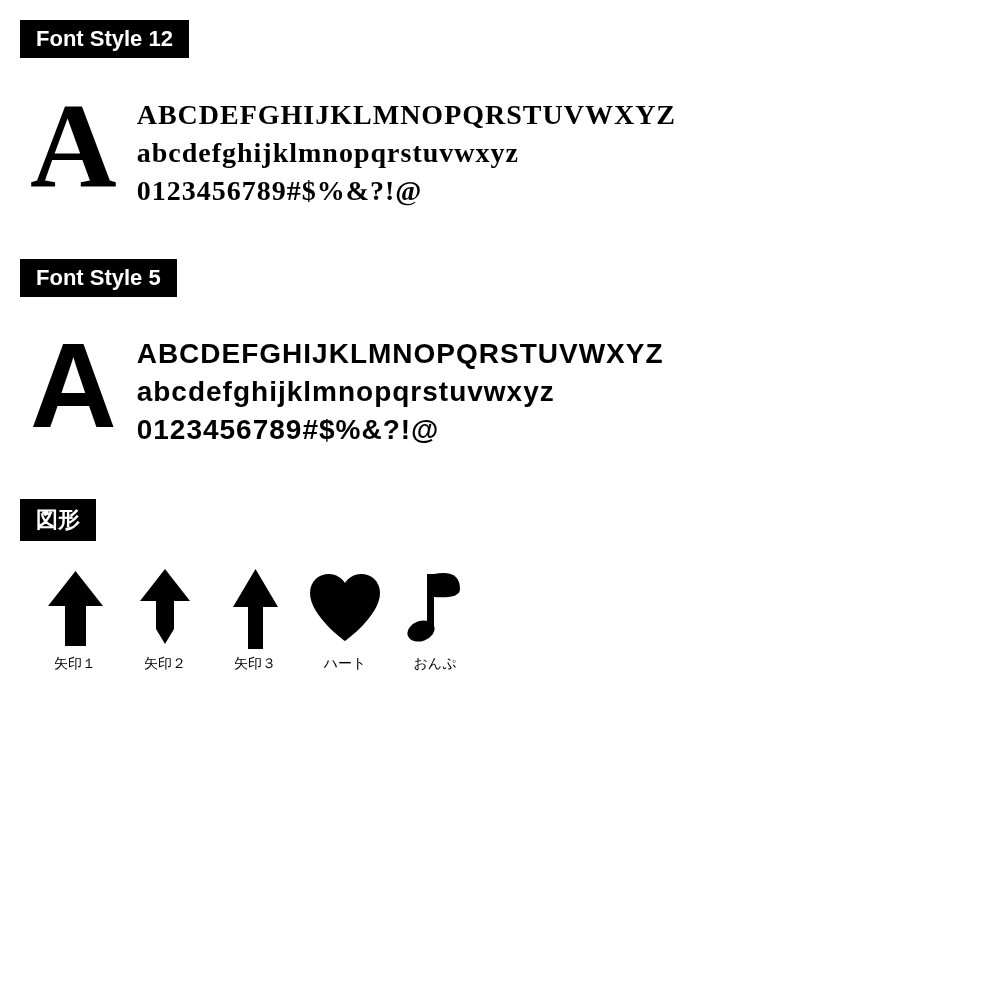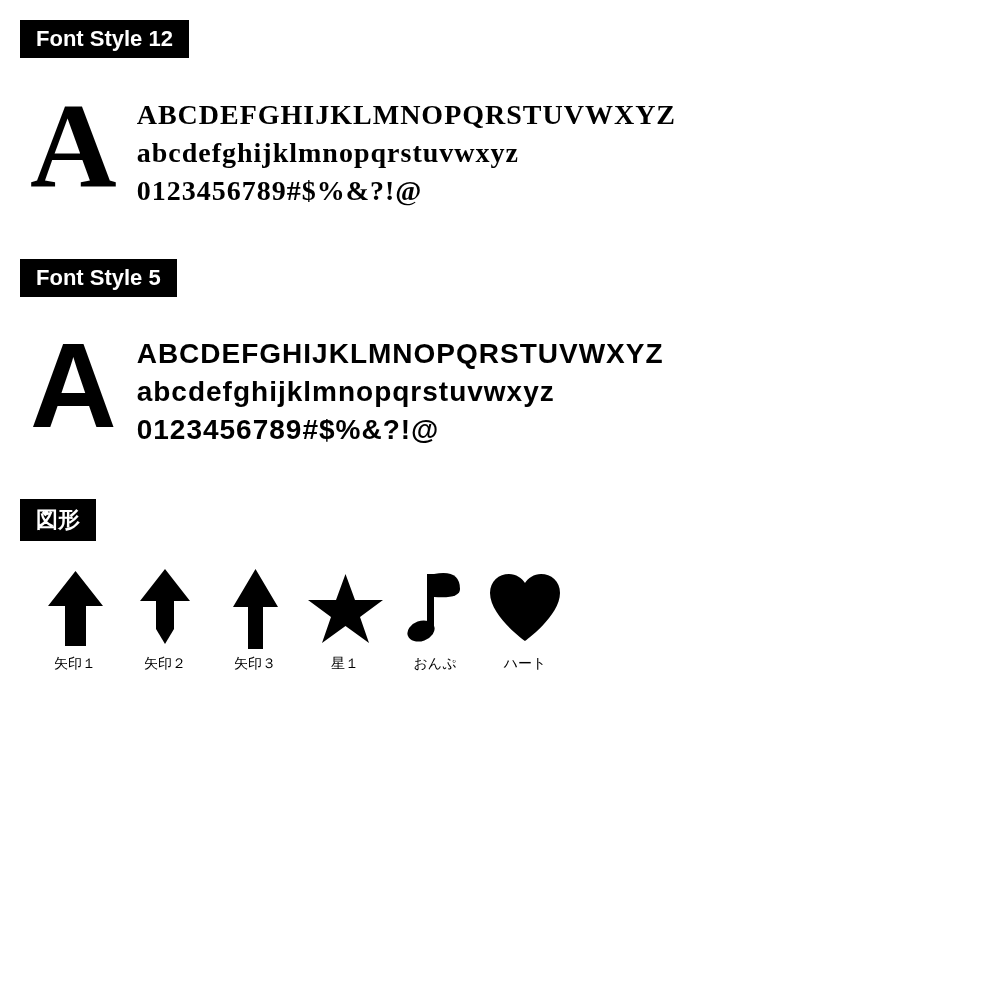--- a/index.html
+++ b/index.html
@@ -168,46 +168,38 @@
       <div class="shape-icon">
         <svg width="45" height="80" viewBox="0 0 45 80">
           <polygon points="22.5,0 45,38 30,38 30,80 15,80 15,38 0,38" fill="#000"></polygon>
         </svg>
       </div>
       <div class="shape-label">矢印３</div>
     </div>
 
 
 
-    <div class="shape-item">
-      <div class="shape-icon">
-        <svg width="75" height="75" viewBox="0 0 75 75">
-          <polygon points="37.5,3 47,29 75,29 52,46 61,72 37.5,55 14,72 23,46 0,29 28,29" fill="#000"></polygon>
-        </svg>
-      </div>
-      <div class="shape-label">星１</div>
-    </div>
-
+
+
+    <div class="shape-item">
+      <div class="shape-icon">
+        <svg width="80" height="75" viewBox="0 0 80 75">
+          <path d="M40,70 C40,70 5,45 5,22 C5,10 14,3 24,3 C31,3 37,7 40,12 C43,7 49,3 56,3 C66,3 75,10 75,22 C75,45 40,70 40,70 Z" fill="#000"></path>
+        </svg>
+      </div>
+      <div class="shape-label">ハート</div>
+    </div>
 
     <div class="shape-item">
       <div class="shape-icon">
         <svg width="60" height="80" viewBox="0 0 60 80">
 
           <rect x="22" y="5" width="7" height="55" fill="#000"></rect>
           <path d="M29,5 Q55,0 55,20 Q55,30 29,28 Z" fill="#000"></path>
           <ellipse cx="16" cy="62" rx="14" ry="10" fill="#000" transform="rotate(-20,16,62)"></ellipse>
         </svg>
       </div>
       <div class="shape-label">おんぷ</div>
     </div>
 
-    <div class="shape-item">
-      <div class="shape-icon">
-        <svg width="80" height="75" viewBox="0 0 80 75">
-          <path d="M40,70 C40,70 5,45 5,22 C5,10 14,3 24,3 C31,3 37,7 40,12 C43,7 49,3 56,3 C66,3 75,10 75,22 C75,45 40,70 40,70 Z" fill="#000"></path>
-        </svg>
-      </div>
-      <div class="shape-label">ハート</div>
-    </div>
-
 
   </div>
 </div>
 
 </body></html>

